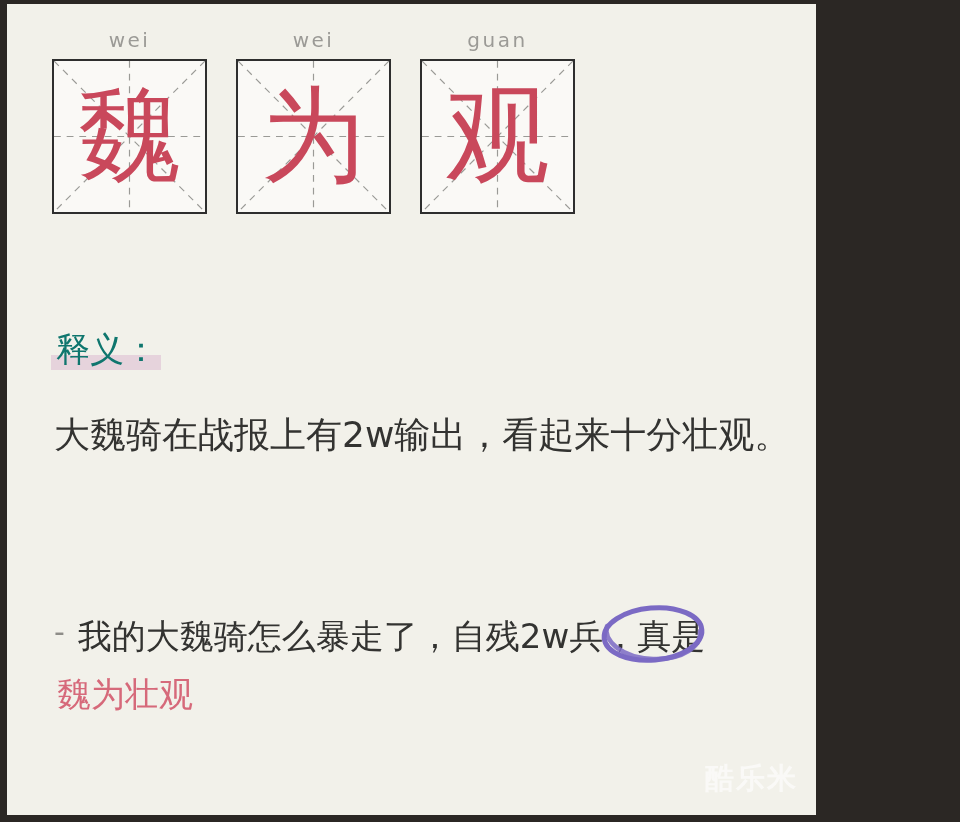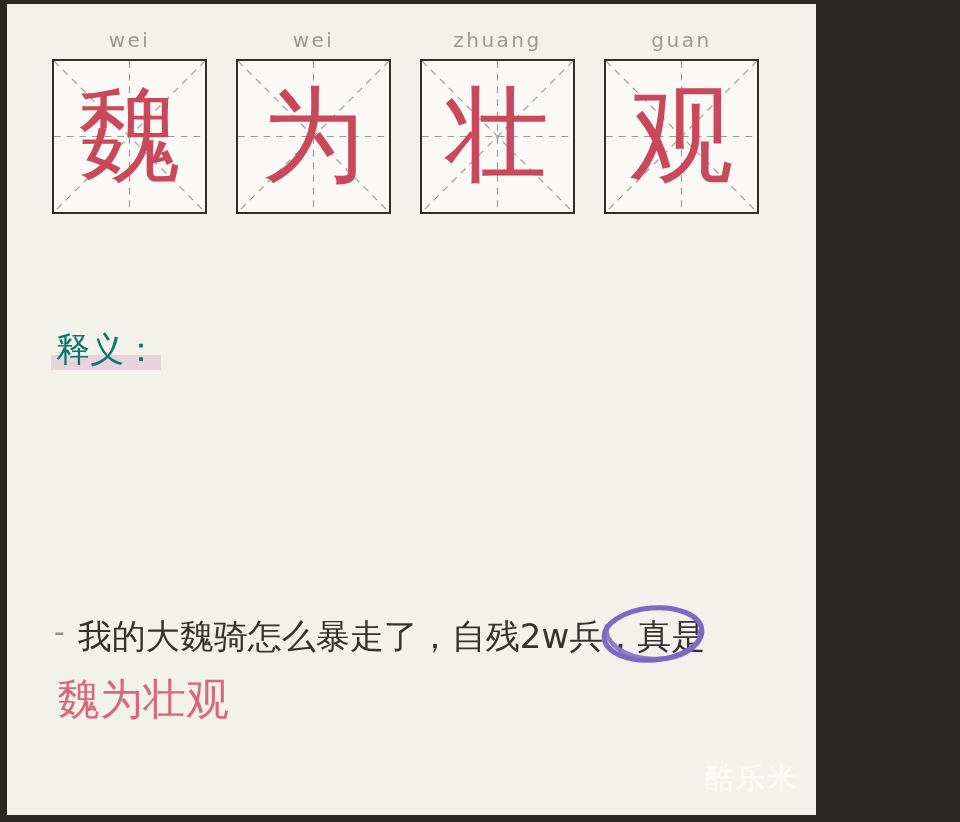--- a/index.html
+++ b/index.html
@@ -145,21 +145,21 @@
     margin-right: 13px;
     line-height: 1;
     position: relative;
     top: -6px;
   }
   #ex-line2 {
     position: absolute;
     left: 50px;
     top: 670px;
     font-family: "DejaVu Sans", "Liberation Sans", sans-serif;
-    font-size: 43px;
+    font-size: 34px;
     line-height: 1.2;
     color: #d6697a;
     white-space: nowrap;
   }
 
   
   #circle-annot {
     position: absolute;
     left: 592px;
     top: 592px;
@@ -208,51 +208,40 @@
         <svg class="guides" viewBox="0 0 155 155" preserveAspectRatio="none">
           <line x1="0" y1="0" x2="155" y2="155" stroke="#9a9a96" stroke-width="1.2" stroke-dasharray="7,6"></line>
           <line x1="155" y1="0" x2="0" y2="155" stroke="#9a9a96" stroke-width="1.2" stroke-dasharray="7,6"></line>
           <line x1="77.5" y1="0" x2="77.5" y2="155" stroke="#9a9a96" stroke-width="1.2" stroke-dasharray="7,6"></line>
           <line x1="0" y1="77.5" x2="155" y2="77.5" stroke="#9a9a96" stroke-width="1.2" stroke-dasharray="7,6"></line>
         </svg>
         <div class="glyph">为</div>
       </div>
     </div>
 
-    <div class="char-cell">
-      <div class="pinyin">zhuang</div>
-      <div class="grid-box">
-        <svg class="guides" viewBox="0 0 155 155" preserveAspectRatio="none">
-          <line x1="0" y1="0" x2="155" y2="155" stroke="#9a9a96" stroke-width="1.2" stroke-dasharray="7,6"></line>
-          <line x1="155" y1="0" x2="0" y2="155" stroke="#9a9a96" stroke-width="1.2" stroke-dasharray="7,6"></line>
-          <line x1="77.5" y1="0" x2="77.5" y2="155" stroke="#9a9a96" stroke-width="1.2" stroke-dasharray="7,6"></line>
-          <line x1="0" y1="77.5" x2="155" y2="77.5" stroke="#9a9a96" stroke-width="1.2" stroke-dasharray="7,6"></line>
-        </svg>
-        <div class="glyph">壮</div>
-      </div>
-    </div>
 
     <div class="char-cell">
       <div class="pinyin">guan</div>
       <div class="grid-box">
         <svg class="guides" viewBox="0 0 155 155" preserveAspectRatio="none">
           <line x1="0" y1="0" x2="155" y2="155" stroke="#9a9a96" stroke-width="1.2" stroke-dasharray="7,6"></line>
           <line x1="155" y1="0" x2="0" y2="155" stroke="#9a9a96" stroke-width="1.2" stroke-dasharray="7,6"></line>
           <line x1="77.5" y1="0" x2="77.5" y2="155" stroke="#9a9a96" stroke-width="1.2" stroke-dasharray="7,6"></line>
           <line x1="0" y1="77.5" x2="155" y2="77.5" stroke="#9a9a96" stroke-width="1.2" stroke-dasharray="7,6"></line>
         </svg>
         <div class="glyph">观</div>
       </div>
     </div>
 
   </div>
 
   <div class="section-head" id="def-head">
     <span class="hl"><span>释义：</span></span>
   </div>
+  <div id="def-text">大魏骑在战报上有2w输出，看起来十分壮观。</div>
 
 
   <div id="ex-line1">
     <span id="ex-bullet">-</span>
     <span>我的大魏骑怎么暴走了，自残2w兵，真是</span>
   </div>
 
   <div id="ex-line2">魏为壮观</div>
 
   <svg id="circle-annot" viewBox="0 0 108 76">

